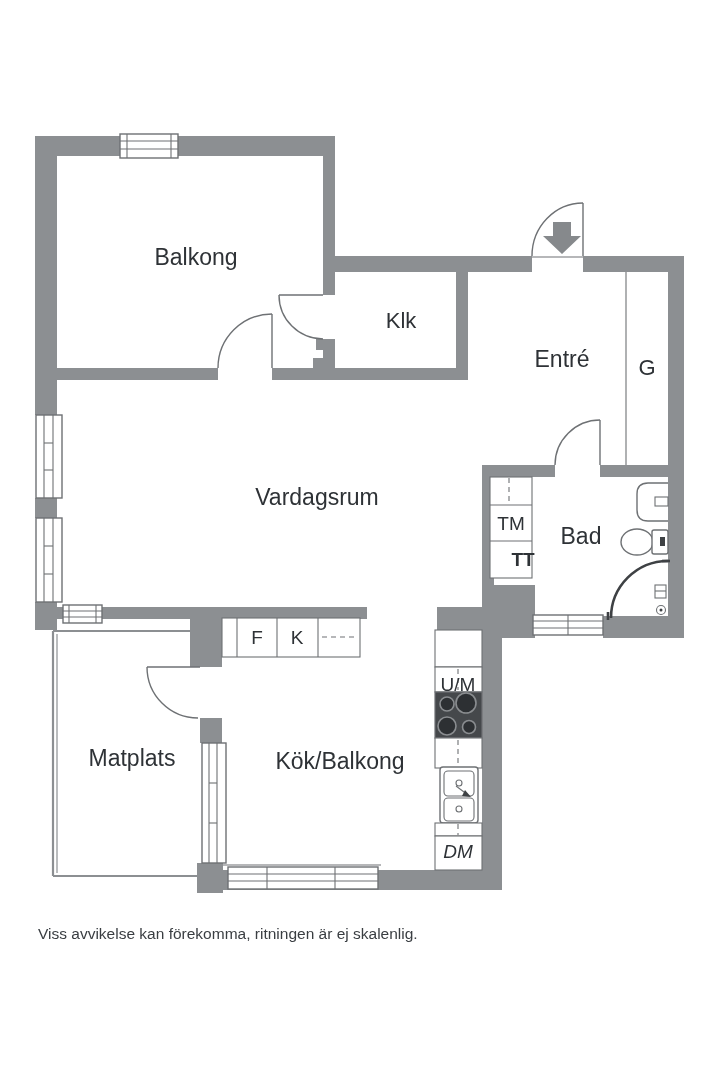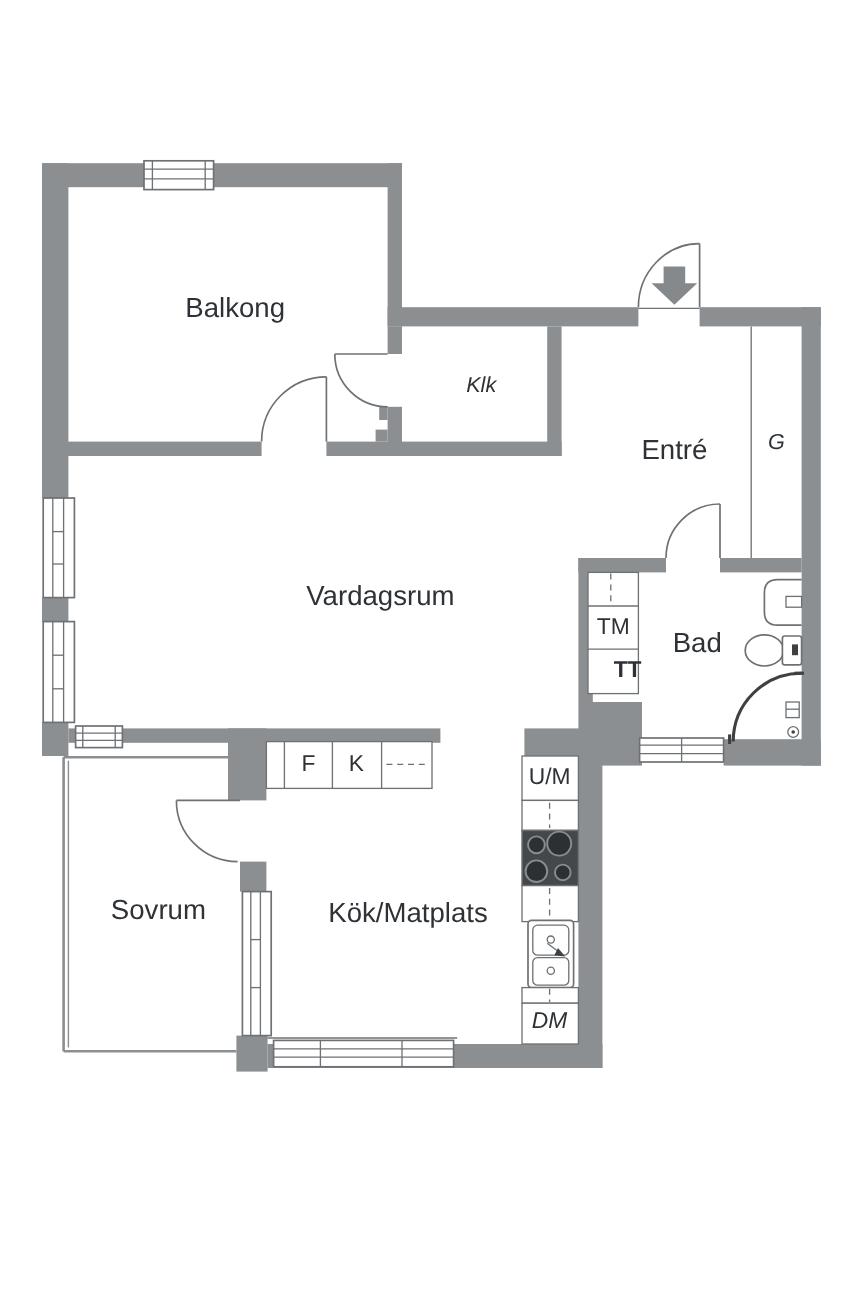--- a/index.html
+++ b/index.html
@@ -19,21 +19,21 @@
   .balc-thin{stroke:var(--c-wall);fill:none;stroke-width:1.2px;}
   .stove{fill:var(--c-stove);stroke:var(--c-line);stroke-width:1.2px;}
   .burner{fill:var(--c-burner);stroke:#8A8D90;stroke-width:1.6px;}
   .darkln{stroke:var(--c-dark);fill:none;stroke-width:2.6px;}
   .darkfill{fill:var(--c-dark);}
   .lbl{
     position:absolute;transform:translate(-50%,-50%);
     color:var(--c-text);white-space:nowrap;line-height:1;
   }
   .lbl-lg{font-size:23px;}
-  .lbl-md{font-size:18px;font-style:italic;}
+  .lbl-md{font-size:22px;}
   .lbl-sm{font-size:19px;text-align:right;}
   #disclaimer{
     position:absolute;left:38px;top:926px;transform:none;
     font-size:15.5px;color:#3A3E42;
   }
 </style>
 </head>
 <body>
 
 <div id="stage">
@@ -217,25 +217,26 @@
       <rect class="wfill-thin" x="435" y="823" width="47" height="13"></rect>
       <rect class="wfill-thin" x="435" y="836" width="47" height="34"></rect>
       <line class="dash" x1="458" y1="669" x2="458" y2="690"></line>
       <line class="dash" x1="458" y1="740" x2="458" y2="766"></line>
       <line class="dash" x1="458" y1="824" x2="458" y2="835"></line>
     </g>
   </svg>
 
   <div class="lbl lbl-lg" style="left:196px;top:257px;">Balkong</div>
   <div class="lbl lbl-md" style="left:401px;top:321px;">Klk</div>
-  <div class="lbl lbl-lg" style="left:562px;top:375px;text-align:center;">Entré</div>
+  <div class="lbl lbl-lg" style="left:562px;top:359px;text-align:center;">Entré</div>
   <div class="lbl lbl-md" style="left:647px;top:368px;">G</div>
   <div class="lbl lbl-lg" style="left:281px;top:497px;margin-left:36px;">Vardagsrum</div>
   <div class="lbl lbl-lg" style="left:581px;top:536px;">Bad</div>
   <div class="lbl lbl-sm" style="left:511px;top:523px;">TM</div>
   <div class="lbl lbl-sm" style="left:523px;top:559px;font-weight:bold;">TT</div>
   <div class="lbl lbl-sm" style="left:257px;top:637px;">F</div>
   <div class="lbl lbl-sm" style="left:297px;top:637px;">K</div>
-  <div class="lbl lbl-sm" style="left:458px;top:648px;">U/M</div>
+  <div class="lbl lbl-sm" style="left:458px;top:684px;">U/M</div>
   <div class="lbl lbl-sm" style="left:458px;top:851px;font-style:italic;">DM</div>
-  <div class="lbl lbl-lg" style="left:132px;top:758px;">Sovrum</div>
-  <div class="lbl lbl-lg" style="left:340px;top:761px;">Kök/Matplats</div>
+  <div class="lbl lbl-lg" style="left:132px;top:758px;">Matplats</div>
+  <div class="lbl lbl-lg" style="left:340px;top:761px;">Kök/Balkong</div>
+  <div class="lbl" id="disclaimer">Viss avvikelse kan förekomma, ritningen är ej skalenlig.</div>
 </div>
 
 </body></html>

